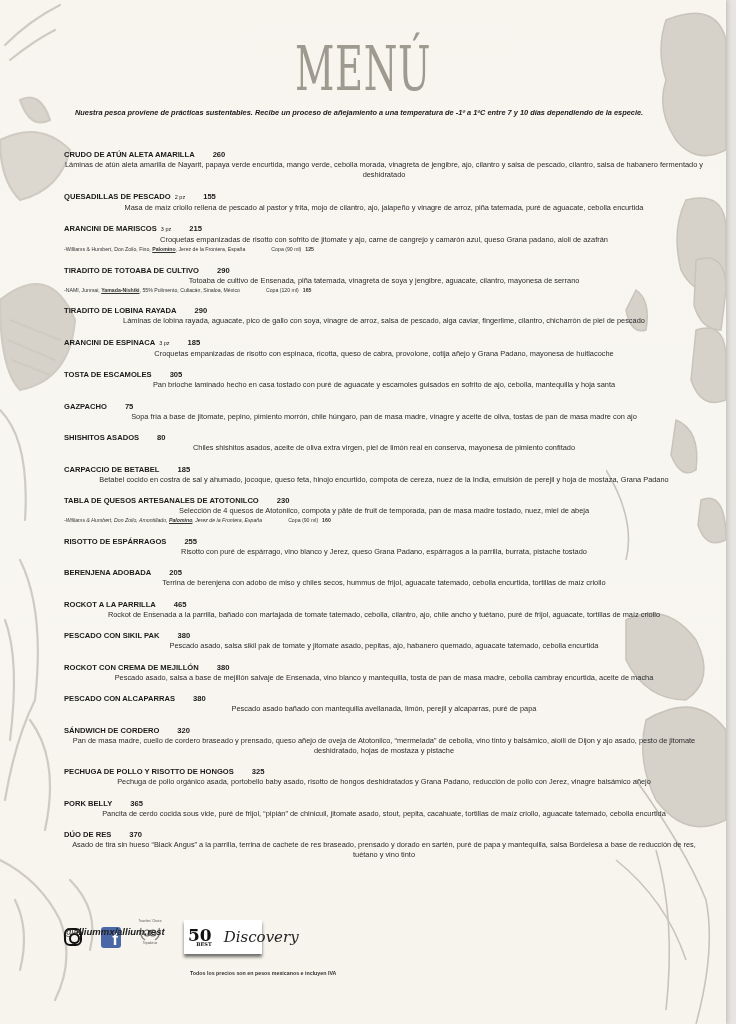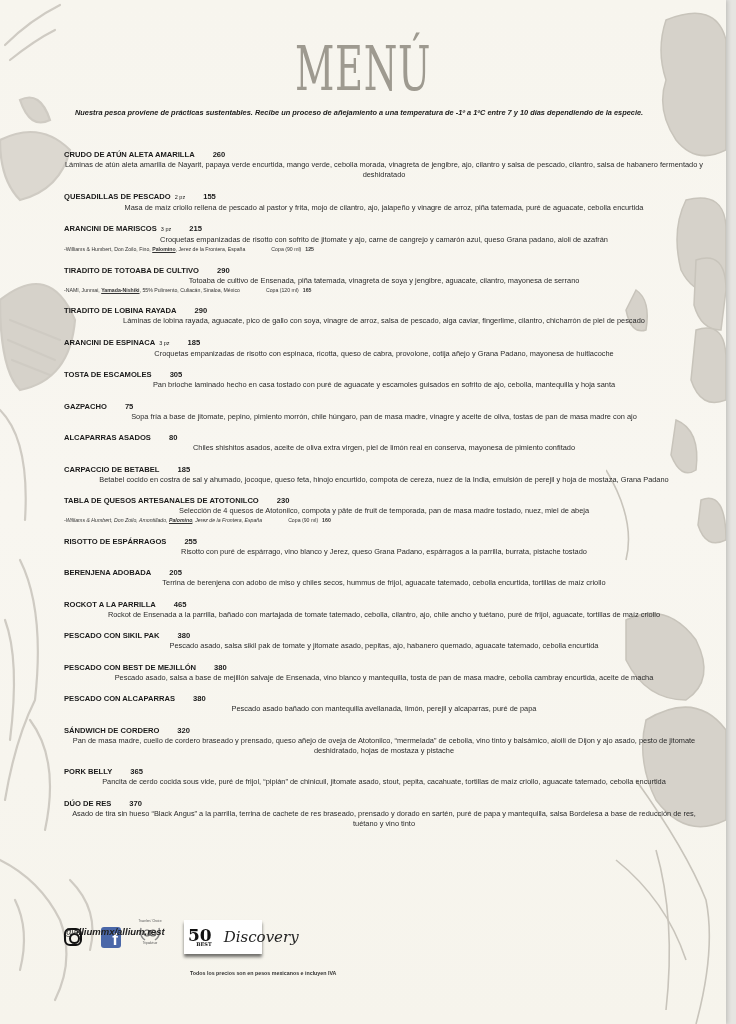--- a/index.html
+++ b/index.html
@@ -149,21 +149,21 @@
       </div>
       <div class="item">
         <div class="item-head"><span>TOSTA DE ESCAMOLES</span><span class="item-price">305</span></div>
         <div class="item-desc">Pan brioche laminado hecho en casa tostado con puré de aguacate y escamoles guisados en sofrito de ajo, cebolla, mantequilla y hoja santa</div>
       </div>
       <div class="item">
         <div class="item-head"><span>GAZPACHO</span><span class="item-price">75</span></div>
         <div class="item-desc">Sopa fría a base de jitomate, pepino, pimiento morrón, chile húngaro, pan de masa madre, vinagre y aceite de oliva, tostas de pan de masa madre con ajo</div>
       </div>
       <div class="item">
-        <div class="item-head"><span>ALCAPARRAS ASADOS</span><span class="item-price">80</span></div>
+        <div class="item-head"><span>SHISHITOS ASADOS</span><span class="item-price">80</span></div>
         <div class="item-desc">Chiles shishitos asados, aceite de oliva extra virgen, piel de limón real en conserva, mayonesa de pimiento confitado</div>
       </div>
       <div class="item">
         <div class="item-head"><span>CARPACCIO DE BETABEL</span><span class="item-price">185</span></div>
         <div class="item-desc">Betabel cocido en costra de sal y ahumado, jocoque, queso feta, hinojo encurtido, compota de cereza, nuez de la India, emulsión de perejil y hoja de mostaza, Grana Padano</div>
       </div>
       <div class="item">
         <div class="item-head"><span>TABLA DE QUESOS ARTESANALES DE ATOTONILCO</span><span class="item-price">230</span></div>
         <div class="item-desc">Selección de 4 quesos de Atotonilco, compota y pâte de fruit de temporada, pan de masa madre tostado, nuez, miel de abeja</div>
         <div class="pairing italic"><span>-Williams &amp; Humbert, Don Zoilo, Amontillado, </span><u>Palomino</u><span>, Jerez de la Frontera, España</span><span class="copa">Copa (90 ml)</span><span class="copa-price">160</span></div>
@@ -178,30 +178,34 @@
       </div>
       <div class="item">
         <div class="item-head"><span>ROCKOT A LA PARRILLA</span><span class="item-price">465</span></div>
         <div class="item-desc">Rockot de Ensenada a la parrilla, bañado con martajada de tomate tatemado, cebolla, cilantro, ajo, chile ancho y tuétano, puré de frijol, aguacate, tortillas de maíz criollo</div>
       </div>
       <div class="item">
         <div class="item-head"><span>PESCADO CON SIKIL PAK</span><span class="item-price">380</span></div>
         <div class="item-desc">Pescado asado, salsa sikil pak de tomate y jitomate asado, pepitas, ajo, habanero quemado, aguacate tatemado, cebolla encurtida</div>
       </div>
       <div class="item">
-        <div class="item-head"><span>PESCADO CON BEST DE MEJILLÓN</span><span class="item-price">380</span></div>
+        <div class="item-head"><span>ROCKOT CON CREMA DE MEJILLÓN</span><span class="item-price">380</span></div>
         <div class="item-desc">Pescado asado, salsa a base de mejillón salvaje de Ensenada, vino blanco y mantequilla, tosta de pan de masa madre, cebolla cambray encurtida, aceite de macha</div>
       </div>
       <div class="item">
         <div class="item-head"><span>PESCADO CON ALCAPARRAS</span><span class="item-price">380</span></div>
         <div class="item-desc">Pescado asado bañado con mantequilla avellanada, limón, perejil y alcaparras, puré de papa</div>
       </div>
       <div class="item">
         <div class="item-head"><span>SÁNDWICH DE CORDERO</span><span class="item-price">320</span></div>
         <div class="item-desc">Pan de masa madre, cuello de cordero braseado y prensado, queso añejo de oveja de Atotonilco, “mermelada” de cebolla, vino tinto y balsámico, aioili de Dijon y ajo asado, pesto de jitomate deshidratado, hojas de mostaza y pistache</div>
+      </div>
+      <div class="item">
+        <div class="item-head"><span>PECHUGA DE POLLO Y RISOTTO DE HONGOS</span><span class="item-price">325</span></div>
+        <div class="item-desc">Pechuga de pollo orgánico asada, portobello baby asado, risotto de hongos deshidratados y Grana Padano, reducción de pollo con Jerez, vinagre balsámico añejo</div>
       </div>
       <div class="item">
         <div class="item-head"><span>PORK BELLY</span><span class="item-price">365</span></div>
         <div class="item-desc">Pancita de cerdo cocida sous vide, puré de frijol, “pipián” de chinicuil, jitomate asado, stout, pepita, cacahuate, tortillas de maíz criollo, aguacate tatemado, cebolla encurtida</div>
       </div>
       <div class="item">
         <div class="item-head"><span>DÚO DE RES</span><span class="item-price">370</span></div>
         <div class="item-desc">Asado de tira sin hueso “Black Angus” a la parrilla, terrina de cachete de res braseado, prensado y dorado en sartén, puré de papa y mantequilla, salsa Bordelesa a base de reducción de res, tuétano y vino tinto</div>
       </div>
     </div>

